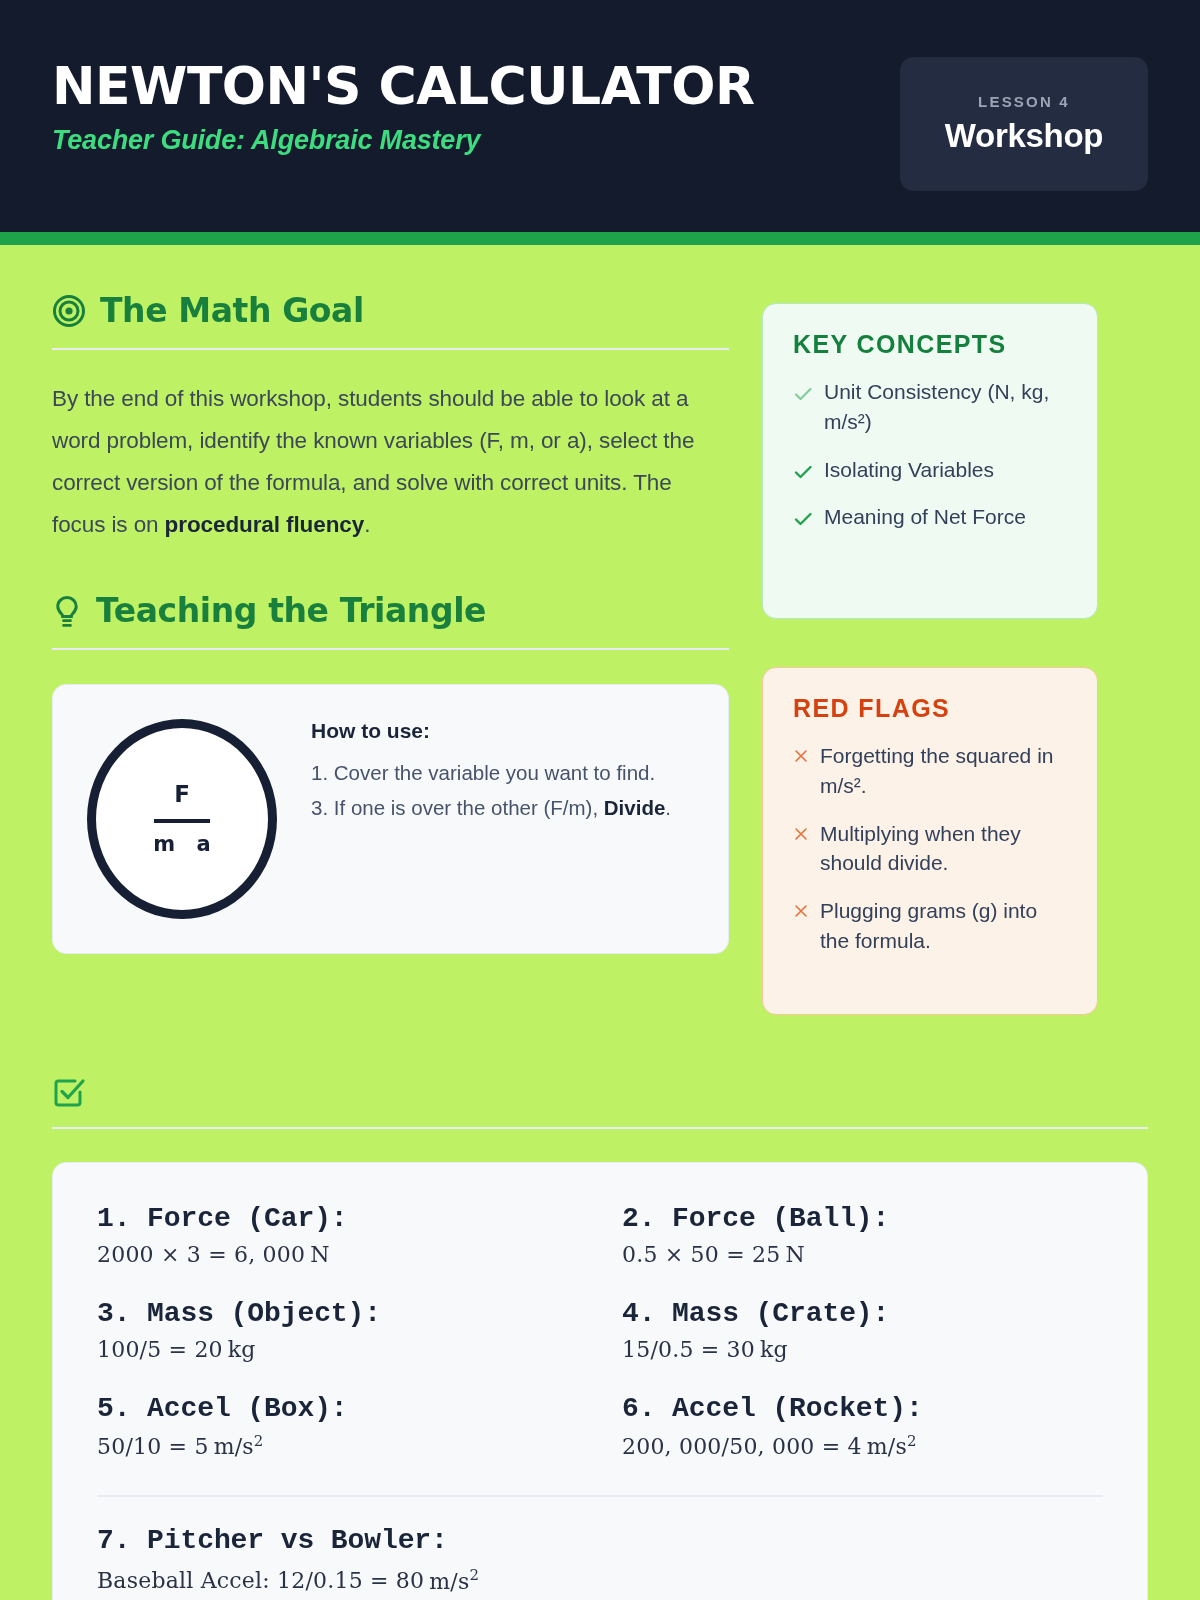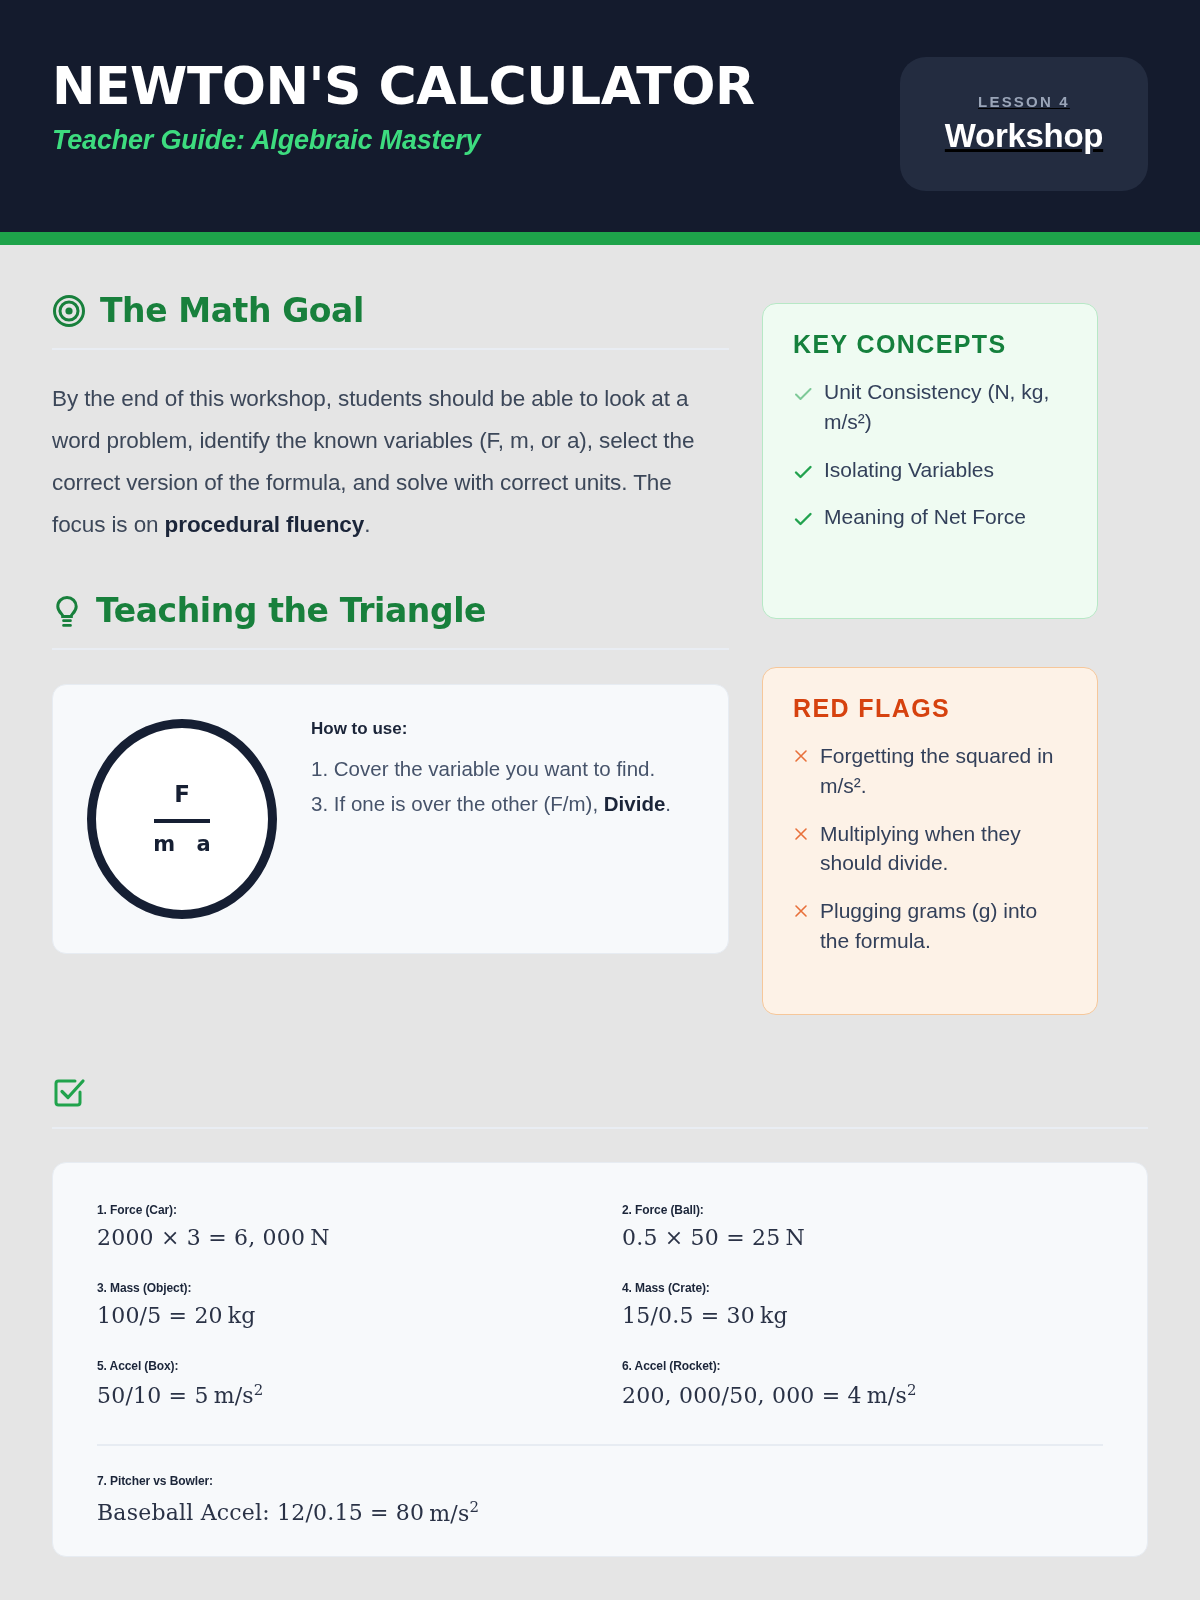--- a/index.html
+++ b/index.html
@@ -9,21 +9,21 @@
     height: 1600px;
     background: #ffffff;
     font-family: "Liberation Sans", sans-serif;
     overflow: hidden;
   }
 
   .page {
     position: relative;
     width: 1200px;
     height: 1600px;
-    background: #e5e5e5;
+    background: #bef264;
     overflow: hidden;
   }
 
   
   .header {
     position: relative;
     height: 232px;
     background: #141b2d;
     padding: 52px 52px 0 52px;
     display: flex;
@@ -44,27 +44,26 @@
     font-size: 27px;
     font-style: italic;
     font-weight: 700;
     color: #3ddc7f;
     letter-spacing: -0.2px;
   }
   .lesson-badge {
     width: 248px;
     height: 134px;
     background: #232c40;
-    border-radius: 26px;
+    border-radius: 14px;
     display: flex;
     flex-direction: column;
     align-items: center;
     justify-content: center;
     margin-top: 5px;
-    text-decoration: underline;
   }
   .lesson-kicker {
     font-size: 15px;
     font-weight: 700;
     letter-spacing: 2.2px;
     color: #9aa5b8;
   }
   .lesson-name {
     margin-top: 7px;
     font-size: 33px;
@@ -154,21 +153,21 @@
   }
   .fma-den {
     font-family: "DejaVu Sans", sans-serif;
     font-size: 21px;
     font-weight: 700;
     letter-spacing: 7px;
     line-height: 1;
     padding-left: 7px;
   }
   .howto-title {
-    font-size: 17px;
+    font-size: 21px;
     font-weight: 700;
     color: #1b2539;
     margin-bottom: 14px;
   }
   .howto-step {
     font-size: 20.5px;
     line-height: 1.60;
     color: #46536a;
   }
   .howto-step b { color: #1b2539; font-weight: 700; }
@@ -222,24 +221,25 @@
     border-radius: 14px;
     padding: 40px 44px 30px 44px;
   }
   .ans-grid {
     display: grid;
     grid-template-columns: 1fr 1fr;
     column-gap: 44px;
     row-gap: 31px;
   }
   .ans-label {
-    font-size: 12px;
+    font-size: 28px;
     font-weight: 700;
     color: #1b2539;
     letter-spacing: -0.1px;
+    font-family: Liberation Mono, monospace;
   }
   .ans-eq {
     margin-top: 8px;
     font-family: "DejaVu Serif", serif;
     font-size: 22px;
     color: #2a3246;
     letter-spacing: 0.2px;
   }
   .ans-eq .unit { padding-left: 5px; }
   .ans-eq sup { font-size: 0.68em; vertical-align: super; }

